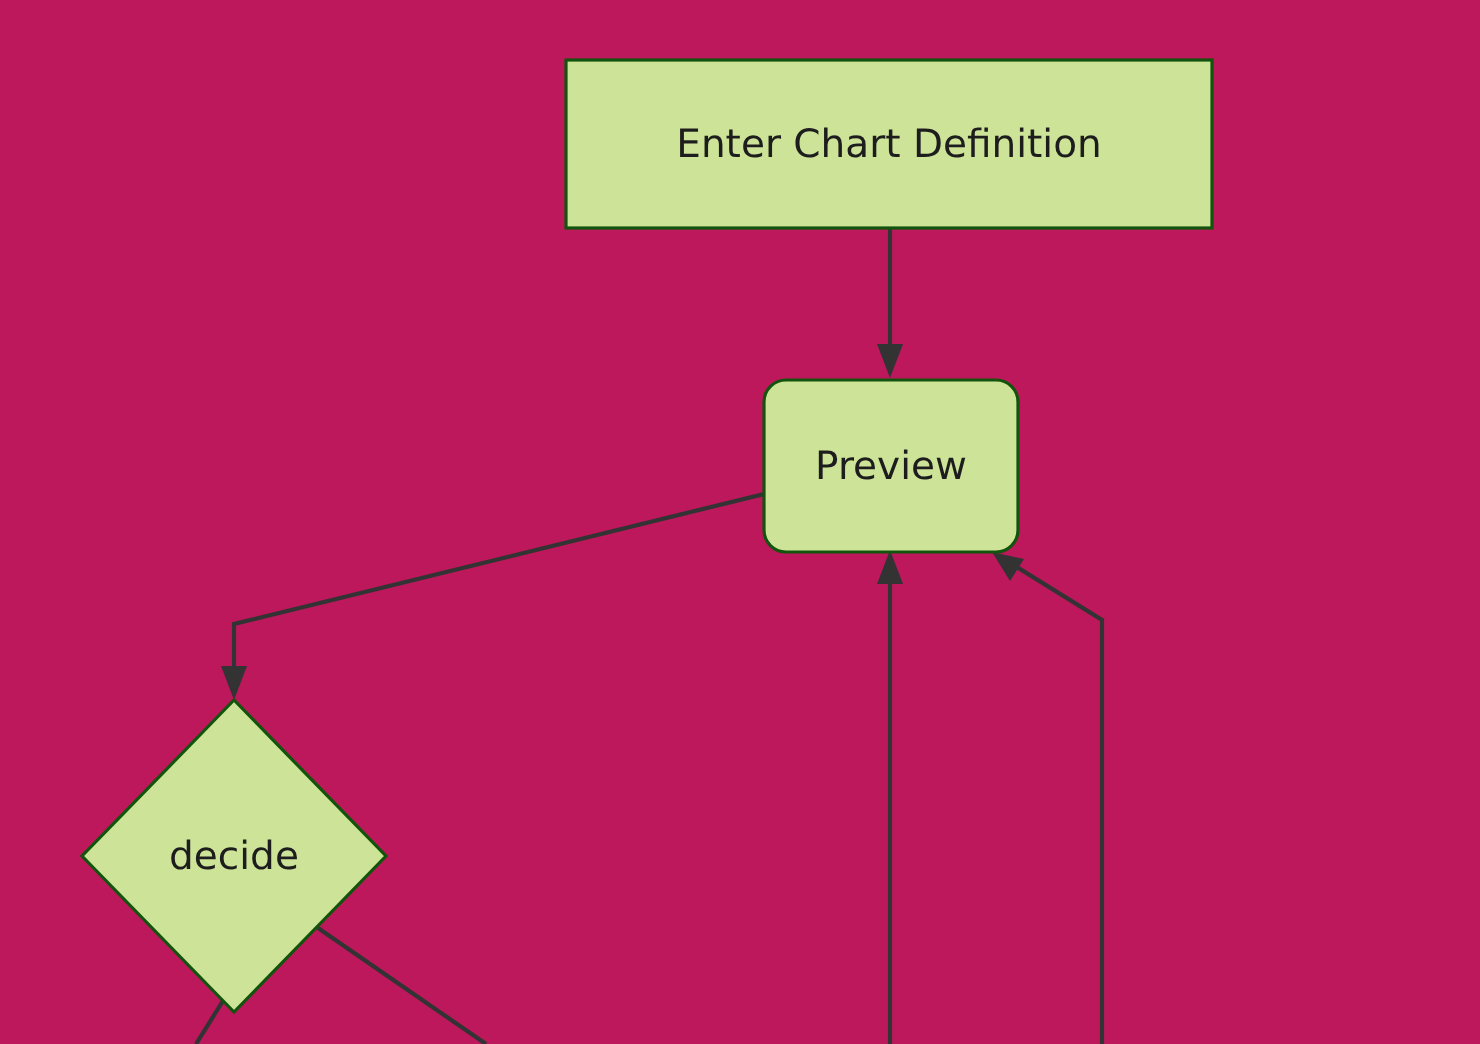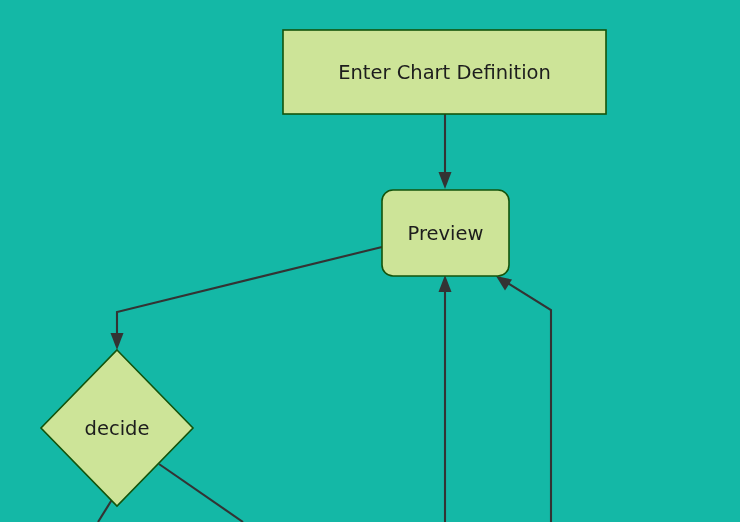--- a/index.html
+++ b/index.html
@@ -8,21 +8,21 @@
     padding: 0;
     background: #ffffff;
   }
   body {
     font-family: "DejaVu Sans", "Liberation Sans", sans-serif;
   }
   #canvas {
     position: relative;
     width: 740px;
     height: 522px;
-    background: #14b8a6;
+    background: #be185d;
     overflow: hidden;
   }
   #diagram-svg {
     position: absolute;
     left: 0;
     top: 0;
     width: 740px;
     height: 522px;
     display: block;
   }

